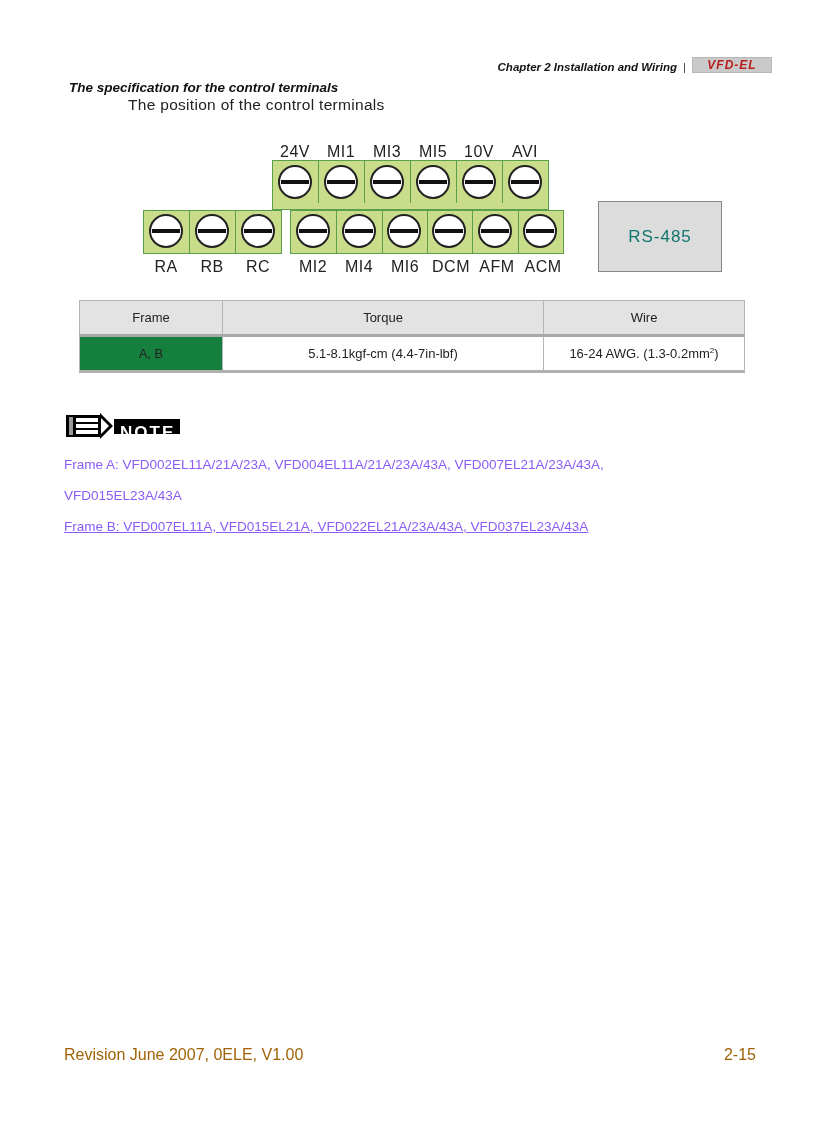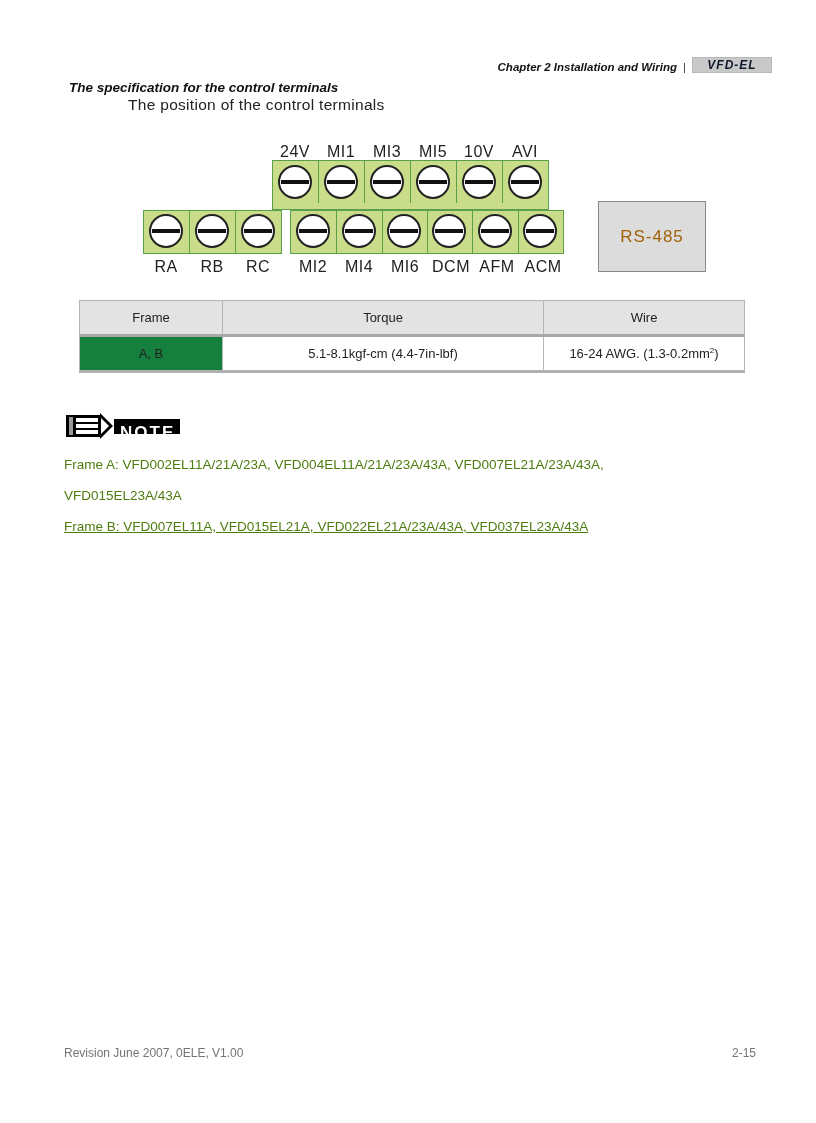--- a/index.html
+++ b/index.html
@@ -4,55 +4,55 @@
 <style>
   html, body { margin: 0; padding: 0; background: #ffffff; }
   body { width: 816px; height: 1123px; position: relative; overflow: hidden;
          font-family: "Liberation Sans", sans-serif; color: #222; }
   .abs { position: absolute; }
 
   .header { right: 44px; top: 57px; font-size: 11.5px; font-weight: bold; font-style: italic;
             display: flex; align-items: flex-end; gap: 6px; color: #111; }
   .header .sep { font-style: normal; font-weight: normal; color: #444; }
   .logo { display: inline-block; width: 78px; height: 14px; background: #c9c9c9;
-          color: #0f172a; font-style: italic; font-weight: bold; font-size: 12px; line-height: 14px;
+          color: #b91c1c; font-style: italic; font-weight: bold; font-size: 12px; line-height: 14px;
           text-align: center; letter-spacing: 1px; border: 1px solid #b8b8b8; }
 
   .sec-title { left: 69px; top: 80px; font-size: 13.5px; font-weight: bold; font-style: italic; color: #111; }
   .sub-title { left: 128px; top: 96px; font-size: 15.5px; color: #222; letter-spacing: 0.3px; }
 
   
   .tlabel { font-size: 16px; color: #222; text-align: center; width: 46px; letter-spacing: 0.5px; }
   .block { background: #c9dc8a; border: 1.5px solid #5aa04a; box-sizing: border-box; }
   .cell { position: absolute; top: 0; width: 46px; height: 100%; border-right: 1.5px solid #5aa04a; box-sizing: border-box; }
   .cell:last-child { border-right: none; }
   .screw { position: absolute; left: 5px; top: 4px; width: 34px; height: 34px; border-radius: 50%;
            background: #fff; border: 2px solid #222; box-sizing: border-box; }
   .screw::after { content: ""; position: absolute; left: 1px; right: 1px; top: 13px; height: 4px; background: #111; }
 
-  .rs485 { left: 598px; top: 201px; width: 108px; height: 71px; background: #dcdcdc; border: 1px solid #888;
+  .rs485 { left: 598px; top: 201px; width: 124px; height: 71px; background: #dcdcdc; border: 1px solid #888;
            box-sizing: border-box; display: flex; align-items: center; justify-content: center;
-           font-size: 17px; letter-spacing: 1px; color: #a16207; }
+           font-size: 17px; letter-spacing: 1px; color: #0f766e; }
 
   
   table.spec { position: absolute; left: 79px; top: 300px; width: 666px; border-collapse: collapse;
                font-size: 13px; color: #222; }
   table.spec th { background: #e3e3e3; font-weight: normal; height: 31px; border: 1px solid #b5b5b5;
                   border-bottom: 3px solid #a8a8a8; }
   table.spec td { height: 31px; text-align: center; border: 1px solid #b5b5b5; border-bottom: 3px solid #b0b0b0; }
   table.spec td.first { background: #15803d; }
 
   
   .note { left: 66px; top: 412px; display: flex; align-items: center; }
   .note-icon { width: 48px; height: 28px; position: relative; }
   .note-label { background: #000; color: #fff; font-weight: bold; font-size: 17px; letter-spacing: 2px;
                 height: 15px; line-height: 28px; padding: 0 5px 0 6px; }
 
-  .para { left: 64px; font-size: 13.5px; color: #4d7c0f; }
-  .footer { top: 1046px; font-size: 12px; color: #737373; }
+  .para { left: 64px; font-size: 13.5px; color: #8b5cf6; }
+  .footer { top: 1046px; font-size: 16px; color: #a16207; }
 </style>
 </head>
 <body>
 
 <div class="abs header">
   <span>Chapter 2 Installation and Wiring</span>
   <span class="sep">|</span>
   <span class="logo">VFD-EL</span>
 </div>
 

